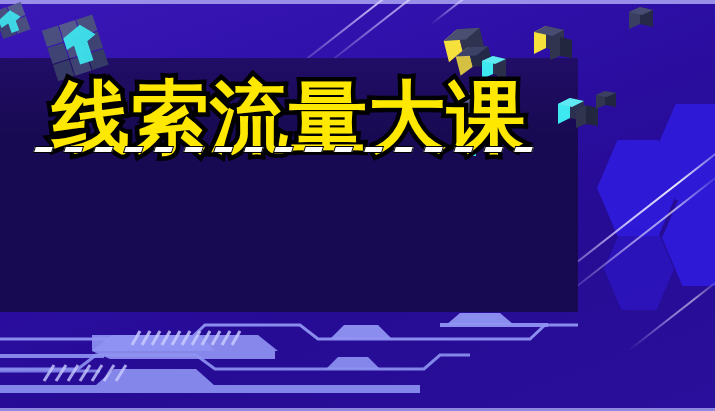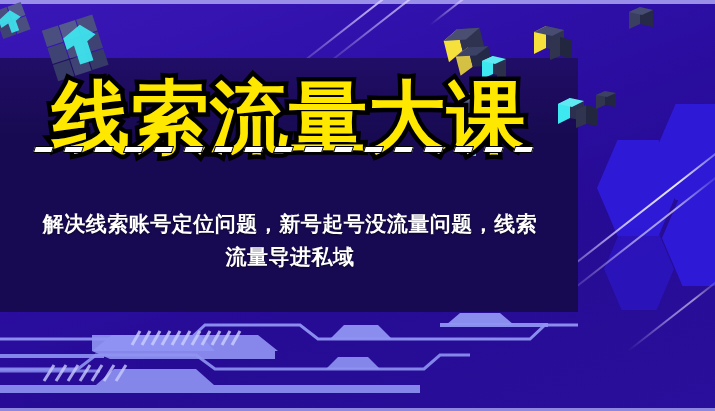--- a/index.html
+++ b/index.html
@@ -221,21 +221,20 @@
     <div class="dash"></div>
     <div class="dash"></div>
     <div class="dash"></div>
     <div class="dash"></div>
     <div class="dash"></div>
     <div class="dash"></div>
     <div class="dash"></div>
     <div class="dash"></div>
   </div>
 
-  <div class="subtitle">解决线索账号定位问题，新号起号没流量问题，线索流量导进私域</div>
 
   <svg class="circuit" viewBox="0 0 715 100" preserveAspectRatio="none">
 
     <path d="M0 28 L190 28 L205 14 L300 14 L318 28 L530 28 L545 14 L578 14" fill="none" stroke="#8F93F2" stroke-width="3" opacity=".95"></path>
 
     <path d="M0 40 L92 40 L112 24 L258 24 L278 40 L200 40 Z" fill="#8F93F2" opacity=".92"></path>
     <path d="M92 24 L118 24 L200 24 L215 40 L275 40 L275 48 L110 48 L92 40 Z" fill="#8F93F2" opacity=".92"></path>
 
     <path d="M0 58 L78 58 L96 44 L196 44 L215 58 L424 58 L440 44 L470 44" fill="none" stroke="#8F93F2" stroke-width="3" opacity=".9"></path>
 

